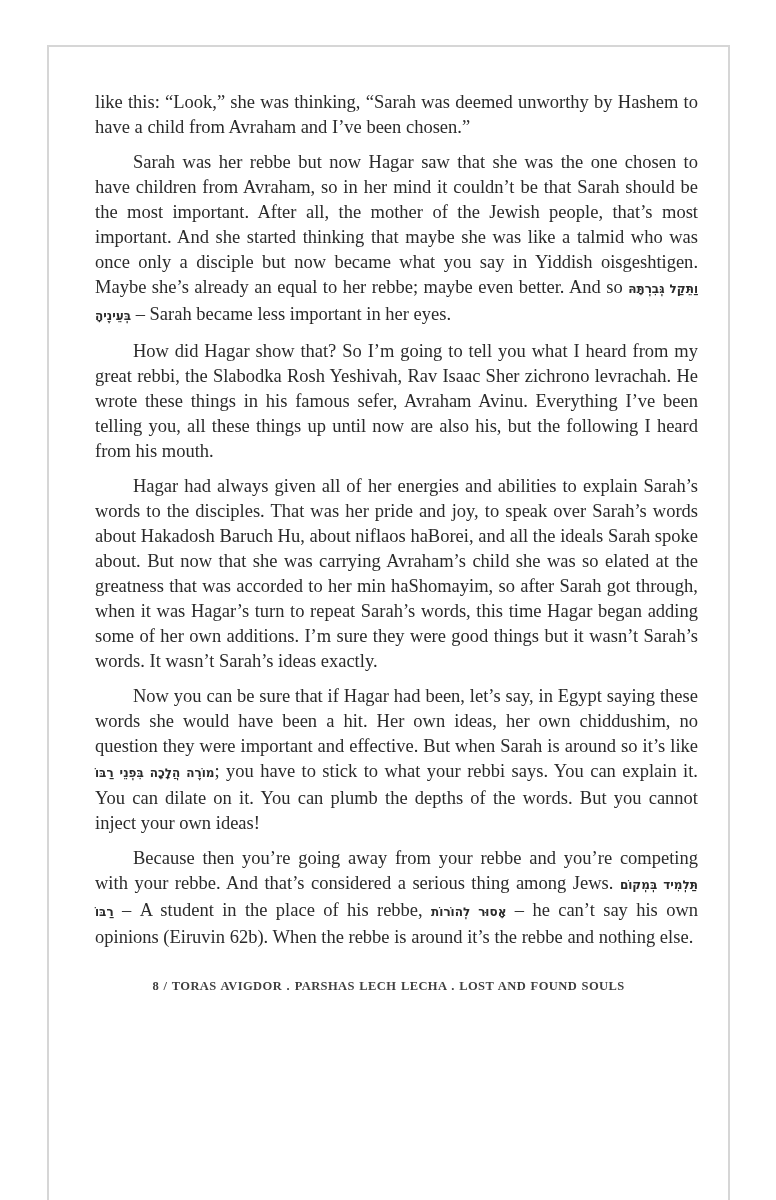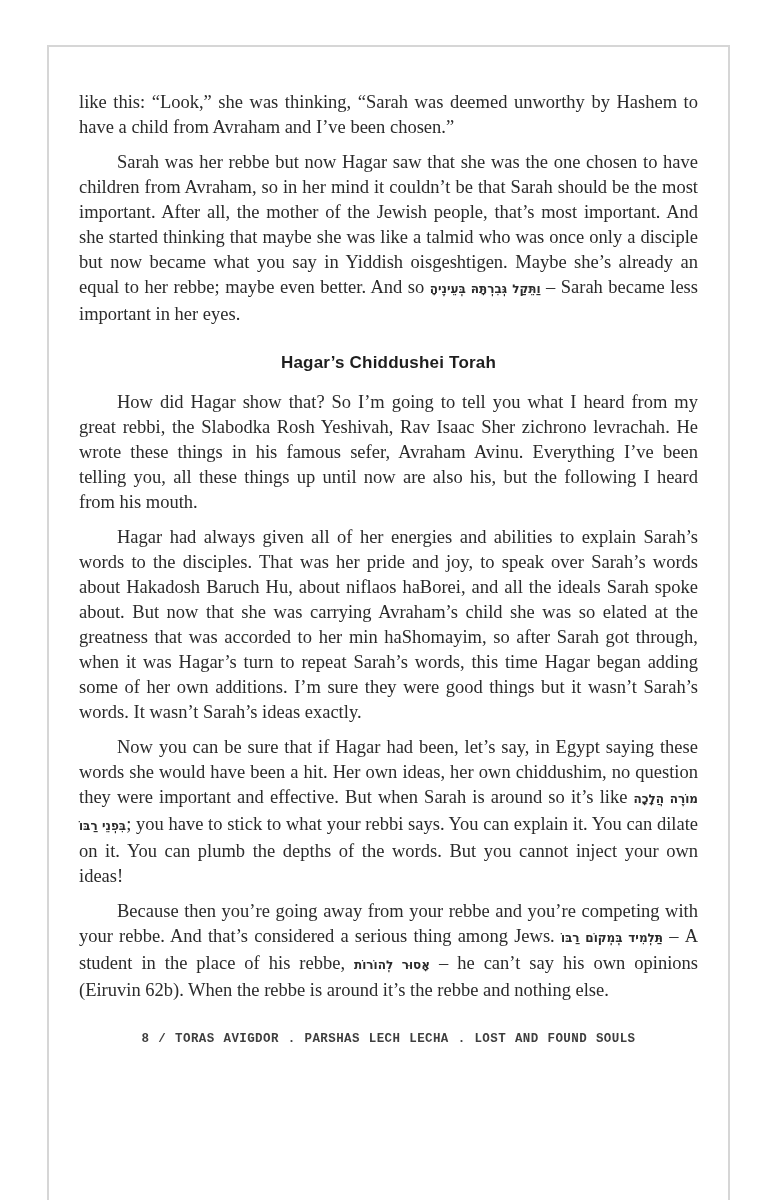--- a/index.html
+++ b/index.html
@@ -22,21 +22,21 @@
     border: 2px solid var(--page-border, #d6d6d6);
     padding: 43px 30px 0 30px;
   }
   .article {
     color: var(--body-text, #2b2b2b);
     font-size: 18.5px;
     line-height: 25px;
     text-align: justify;
   }
   p.para {
-    margin: 0 0 10px 0;
+    margin: 0 0 10px 16px;
   }
   p.para.indent {
     text-indent: 38px;
   }
   .run-normal { font-style: normal; }
   .run-italic { }
   .run-hebrew {
     font-family: "DejaVu Sans", sans-serif;
     font-size: 12px;
     font-weight: 700;
@@ -44,37 +44,36 @@
   h2.sec-heading {
     font-family: "Liberation Sans", sans-serif;
     font-weight: bold;
     font-size: 17px;
     letter-spacing: 0.2px;
     text-align: center;
     color: var(--heading-text, #1e1e1e);
     margin: 23px 0 15px 0;
   }
   .page-footer {
-    font-family: Liberation Mono, monospace;
+    font-family: Liberation Serif, serif;
     font-weight: bold;
     font-size: 12.5px;
     letter-spacing: 0.4px;
     word-spacing: 1px;
     text-align: center;
     color: var(--footer-text, #3f3f3f);
     margin-top: 29px;
   }
 </style>
 </head>
 <body>
 
 <div class="page-card">
   <div class="article">
       <p class="para"><span class="run-normal">like this: “Look,” she was thinking, “Sarah was deemed unworthy by Hashem to have a child from Avraham and I’ve been chosen.”</span></p>
       <p class="para indent"><span class="run-normal">Sarah was her </span><span class="run-italic">rebbe</span><span class="run-normal"> but now Hagar saw that </span><span class="run-italic">she</span><span class="run-normal"> was the one chosen to have children from Avraham, so in her mind it couldn’t be that Sarah should be the most important. After all, the mother of the Jewish people, </span><span class="run-italic">that</span><span class="run-normal">’s most important. And she started thinking that maybe she was like a </span><span class="run-italic">talmid</span><span class="run-normal"> who was once only a disciple but now became what you say in Yiddish </span><span class="run-italic">oisgeshtigen</span><span class="run-normal">. Maybe she’s already an equal to her </span><span class="run-italic">rebbe</span><span class="run-normal">; maybe even better. And so </span><span class="run-hebrew">וַתֵּקַל גְּבִרְתָּהּ בְּעֵינֶיהָ</span><span class="run-normal"> – </span><span class="run-italic">Sarah became less important in her eyes.</span></p>
-      <h2 class="sec-heading">Hagar’s Chiddushei Torah</h2>
       <p class="para indent"><span class="run-normal">How did Hagar show that? So I’m going to tell you what I heard from my great </span><span class="run-italic">rebbi</span><span class="run-normal">, the Slabodka Rosh Yeshivah, Rav Isaac Sher </span><span class="run-italic">zichrono levrachah</span><span class="run-normal">. He wrote these things in his famous </span><span class="run-italic">sefer</span><span class="run-normal">, </span><span class="run-italic">Avraham Avinu</span><span class="run-normal">. Everything I’ve been telling you, all these things up until now are also his, but the following I heard from his mouth.</span></p>
       <p class="para indent"><span class="run-normal">Hagar had always given all of her energies and abilities to explain Sarah’s words to the disciples. That was her pride and joy, to speak over Sarah’s words about Hakadosh Baruch Hu, about </span><span class="run-italic">niflaos haBorei</span><span class="run-normal">, and all the ideals Sarah spoke about. But now that she was carrying Avraham’s child she was so elated at the greatness that was accorded to her </span><span class="run-italic">min haShomayim</span><span class="run-normal">, so after Sarah got through, when it was Hagar’s turn to repeat Sarah’s words, this time Hagar began adding some of her own additions. I’m sure they were good things but it wasn’t Sarah’s words. It wasn’t Sarah’s ideas exactly.</span></p>
       <p class="para indent"><span class="run-normal">Now you can be sure that if Hagar had been, let’s say, in Egypt saying these words she would have been a hit. Her own ideas, her own </span><span class="run-italic">chiddushim</span><span class="run-normal">, no question they were important and effective. But when Sarah is around so it’s like </span><span class="run-hebrew">מוֹרֶה הֲלָכָה בִּפְנֵי רַבּוֹ</span><span class="run-normal">; you have to stick to what your </span><span class="run-italic">rebbi</span><span class="run-normal"> says. You can explain it. You can dilate on it. You can plumb the depths of the words. </span><span class="run-italic">But you cannot inject your own ideas!</span></p>
       <p class="para indent"><span class="run-normal">Because then you’re going away from your </span><span class="run-italic">rebbe</span><span class="run-normal"> and you’re competing with your </span><span class="run-italic">rebbe</span><span class="run-normal">. And that’s considered a serious thing among Jews. </span><span class="run-hebrew">תַּלְמִיד בְּמְקוֹם רַבּוֹ</span><span class="run-normal"> – </span><span class="run-italic">A student in the place of his rebbe</span><span class="run-normal">, </span><span class="run-hebrew">אָסוּר לְהוֹרוֹת</span><span class="run-normal"> – </span><span class="run-italic">he can’t say his own opinions</span><span class="run-normal"> (Eiruvin 62b). When the </span><span class="run-italic">rebbe</span><span class="run-normal"> is around it’s the </span><span class="run-italic">rebbe</span><span class="run-normal"> and nothing else.</span></p>
     </div>
   <div class="page-footer">8 / TORAS AVIGDOR . PARSHAS LECH LECHA . LOST AND FOUND SOULS</div>
 </div>
 
 </body></html>

